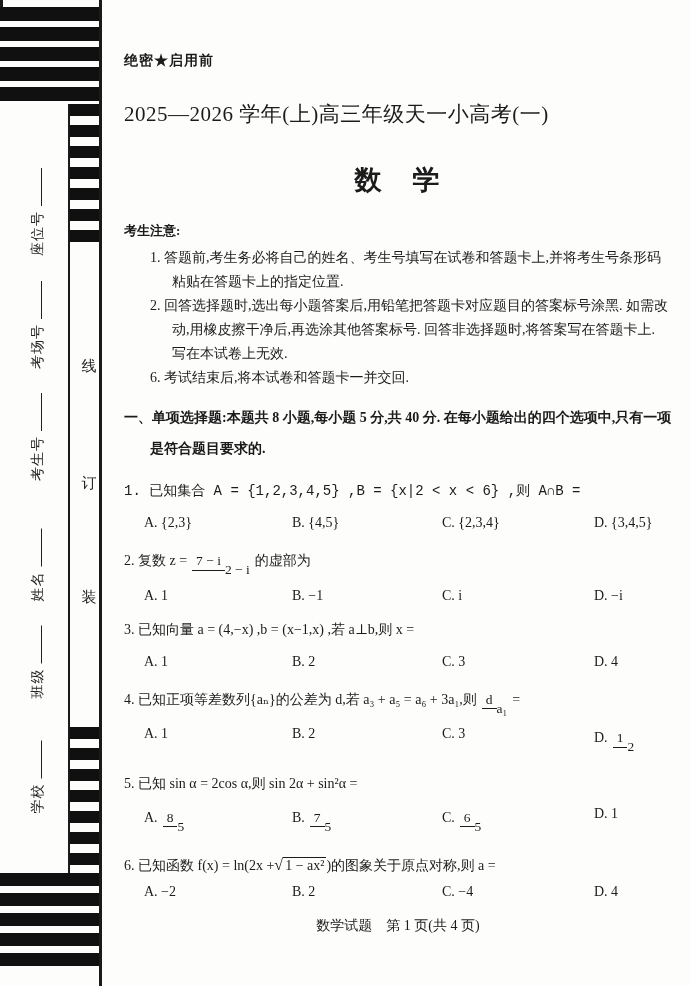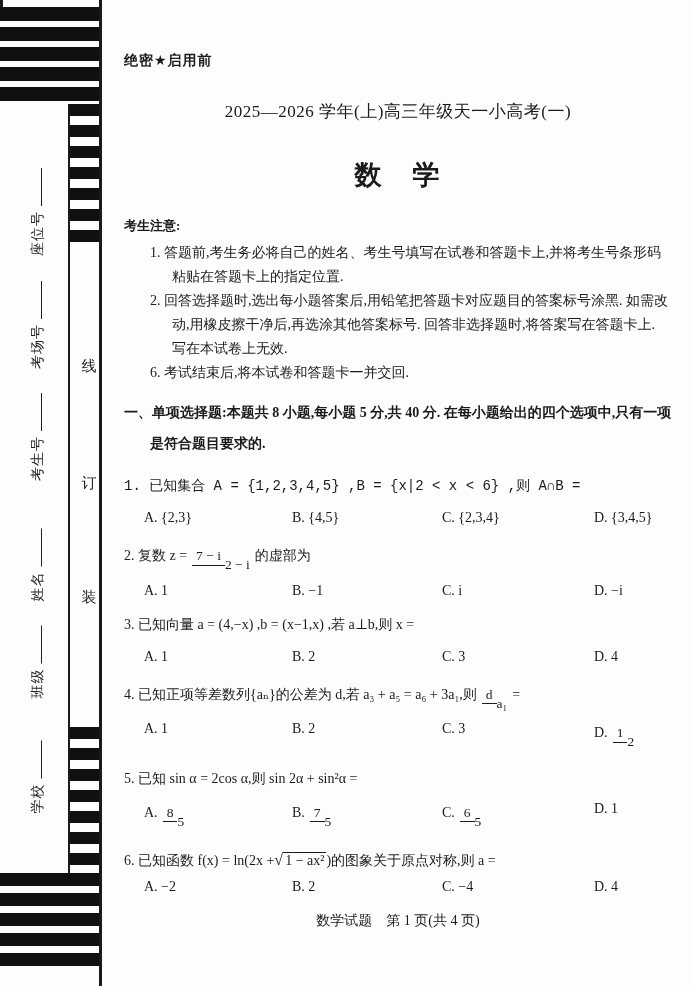--- a/index.html
+++ b/index.html
@@ -41,22 +41,22 @@
     position:absolute; left:38px; white-space:nowrap;
     transform:translate(-50%,-50%) rotate(-90deg);
     font-size:14px; color:#222; letter-spacing:1px;
   }
   .mline { display:inline-block; width:38px; height:4px; border-bottom:1.4px solid #222; margin-left:5px; }
   .mf-1 { top:212px; } .mf-2 { top:325px; } .mf-3 { top:437px; }
   .mf-4 { top:565px; } .mf-5 { top:662px; } .mf-6 { top:777px; }
 
   
   .content { position:absolute; left:124px; top:0; width:548px; }
-  .security { padding-top:52px; font-weight:bold; font-size:14px; letter-spacing:1px; }
-  .exam-title { margin-top:30px; text-align:center; font-size:17px; letter-spacing:0.5px; }
+  .security { padding-top:52px; font-weight:bold; font-size:14px; letter-spacing:1px;font-family:Liberation Serif, serif; }
+  .exam-title { margin-top:30px; text-align:left; font-size:21px; letter-spacing:0.5px; }
   .subject { margin-top:34px; text-align:center; font-size:27px; font-weight:bold; letter-spacing:2px; }
   .notice-head { margin-top:24px; font-weight:bold; font-size:13px; }
   .notice-list { margin:6px 0 0; padding:0 0 0 48px; list-style:none; }
   .notice-list li { text-indent:-22px; line-height:24px; }
   .section-head { margin-top:12px; font-weight:bold; font-size:14px; line-height:31px; padding-left:26px; text-indent:-26px; }
 
   .stem { line-height:22px; }
   .q1 .stem { margin-top:16px;font-family:Liberation Mono, monospace; }
   .q2 .stem { margin-top:12px; }
   .q3 .stem { margin-top:12px; }

